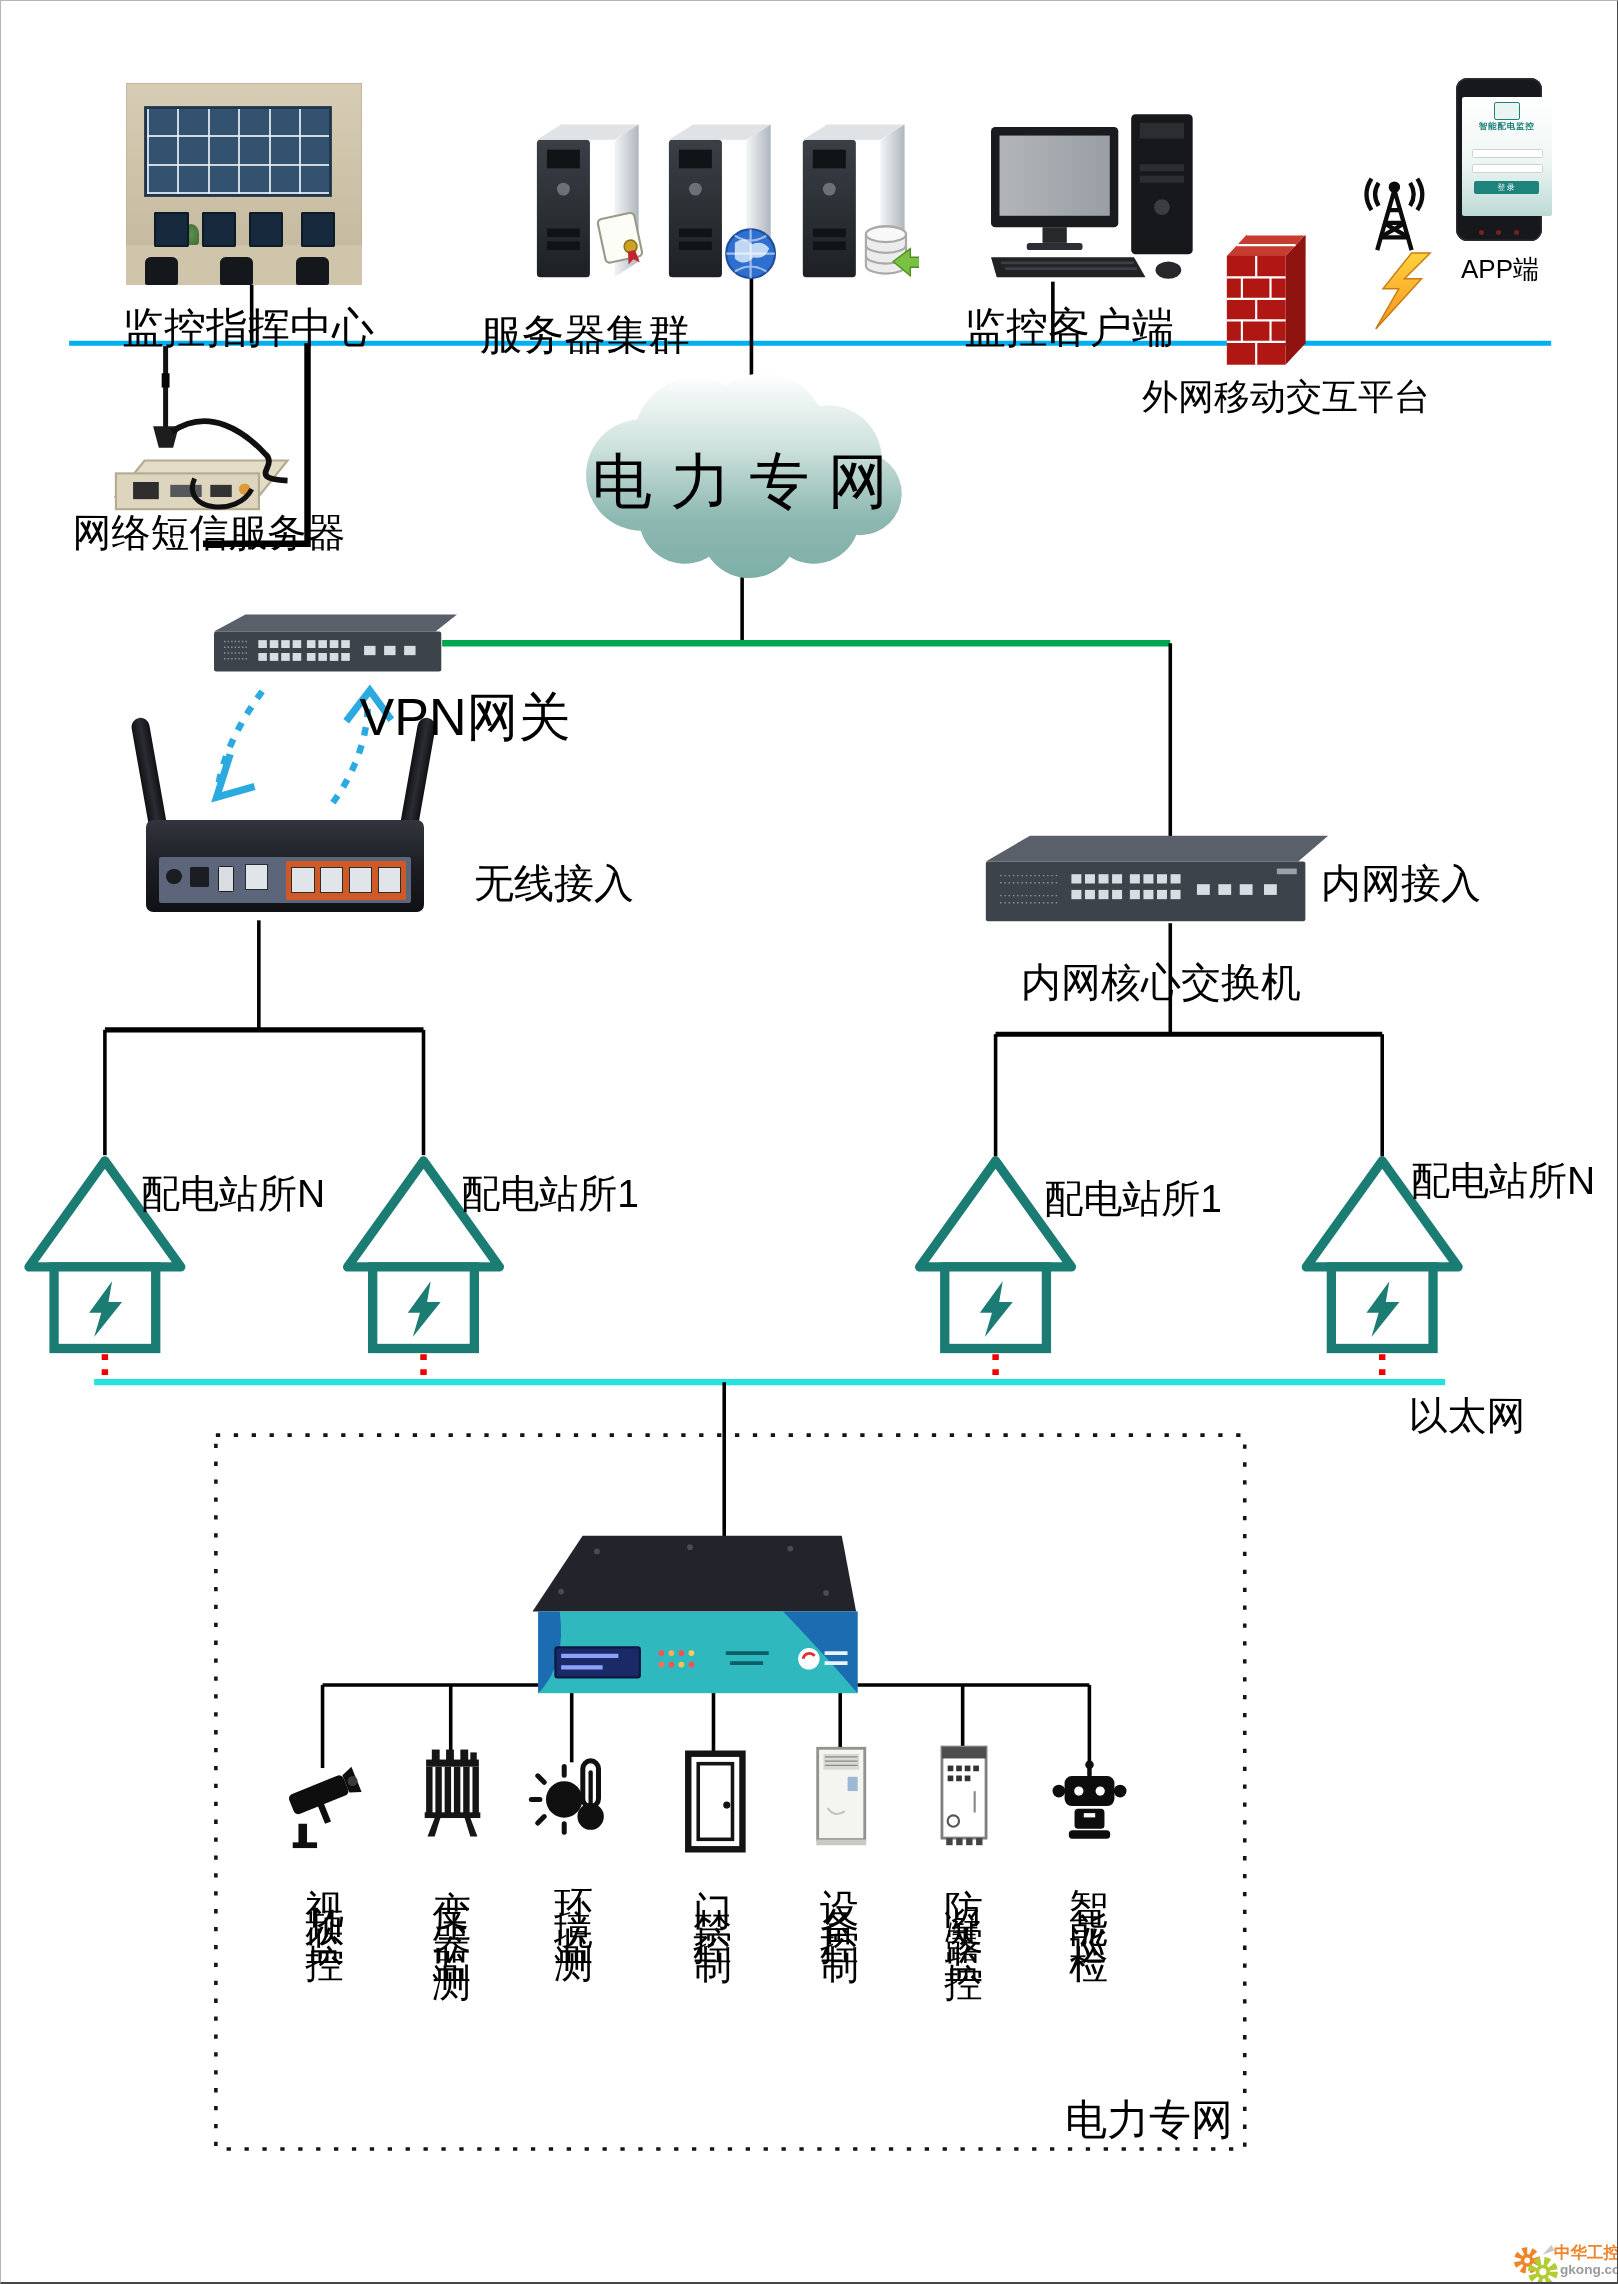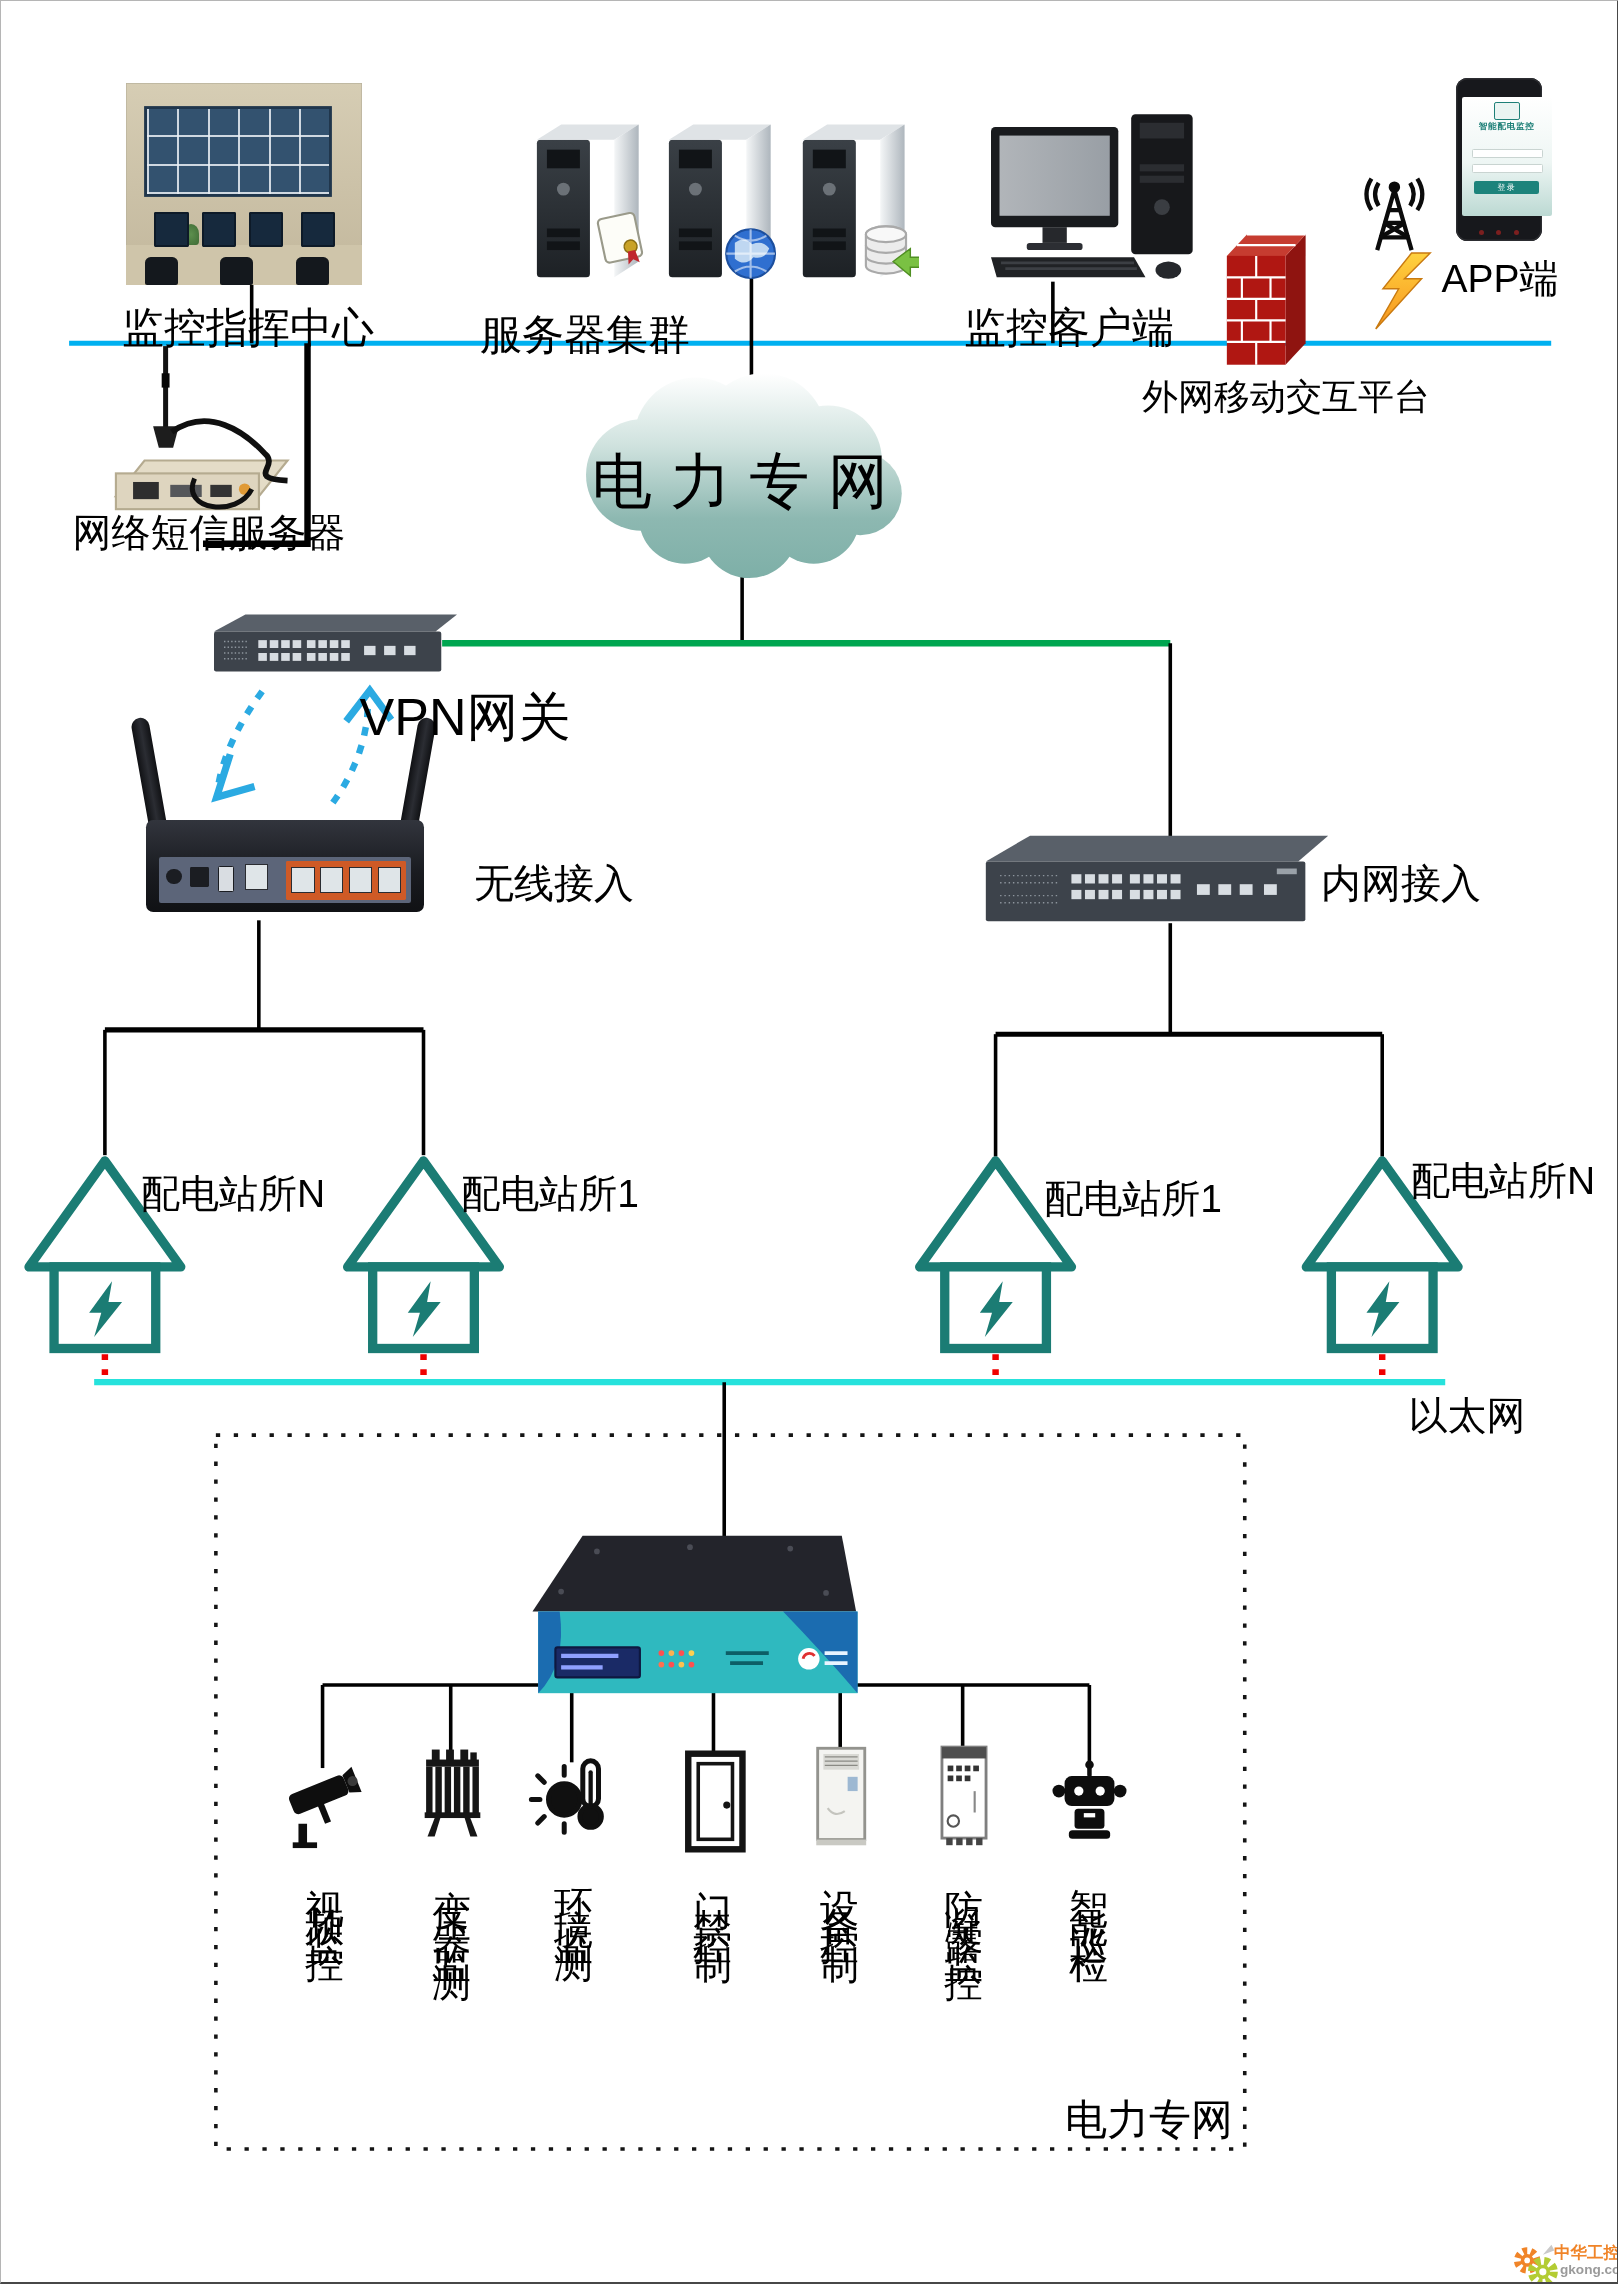--- a/index.html
+++ b/index.html
@@ -458,25 +458,26 @@
     </g>
     <circle cx="50" cy="45" r="6.5" fill="#fff"></circle>
       <circle cx="80" cy="45" r="6.5" fill="#fff"></circle>
     <rect x="57" y="76" width="16" height="6" fill="#fff"></rect>
   </svg>
 
   <div class="lbl" style="left:247px;top:299px;font-size:42px;">监控指挥中心</div>
   <div class="lbl" style="left:584px;top:306px;font-size:42px;">服务器集群</div>
   <div class="lbl" style="left:1068px;top:299px;font-size:42px;">监控客户端</div>
   <div class="lbl" style="left:1269px;top:372px;font-size:36px;margin-left:16px;">外网移动交互平台</div>
-  <div class="lbl" style="left:1499px;top:251px;font-size:39px;">APP端</div>
+  <div class="lbl" style="left:1499px;top:251px;font-size:26px;">APP端</div>
   <div class="lbl" style="left:208px;top:505px;font-size:39px;">网络短信服务器</div>
   <div class="lbl" style="left:464px;top:682px;font-size:52px;text-align:right;">VPN网关</div>
   <div class="lbl" style="left:553px;top:855px;font-size:40px;">无线接入</div>
   <div class="lbl" style="left:1400px;top:855px;font-size:40px;">内网接入</div>
+  <div class="lbl" style="left:1160px;top:954px;font-size:40px;">内网核心交换机</div>
   <div class="lbl" style="left:232px;top:1166px;font-size:39px;">配电站所N</div>
   <div class="lbl" style="left:549px;top:1166px;font-size:39px;">配电站所1</div>
   <div class="lbl" style="left:1132px;top:1171px;font-size:39px;">配电站所1</div>
   <div class="lbl" style="left:1502px;top:1153px;font-size:39px;">配电站所N</div>
   <div class="lbl" style="left:1466px;top:1388px;font-size:39px;">以太网</div>
   <div class="lbl" style="left:1148px;top:2091px;font-size:42px;">电力专网</div>
 
   <div class="vlbl" style="left:324px;top:1857px;font-size:39px;">视频监控</div>
   <div class="vlbl" style="left:451px;top:1857px;font-size:39px;">变压器监测</div>
   <div class="vlbl" style="left:573px;top:1857px;font-size:39px;">环境监测</div>

